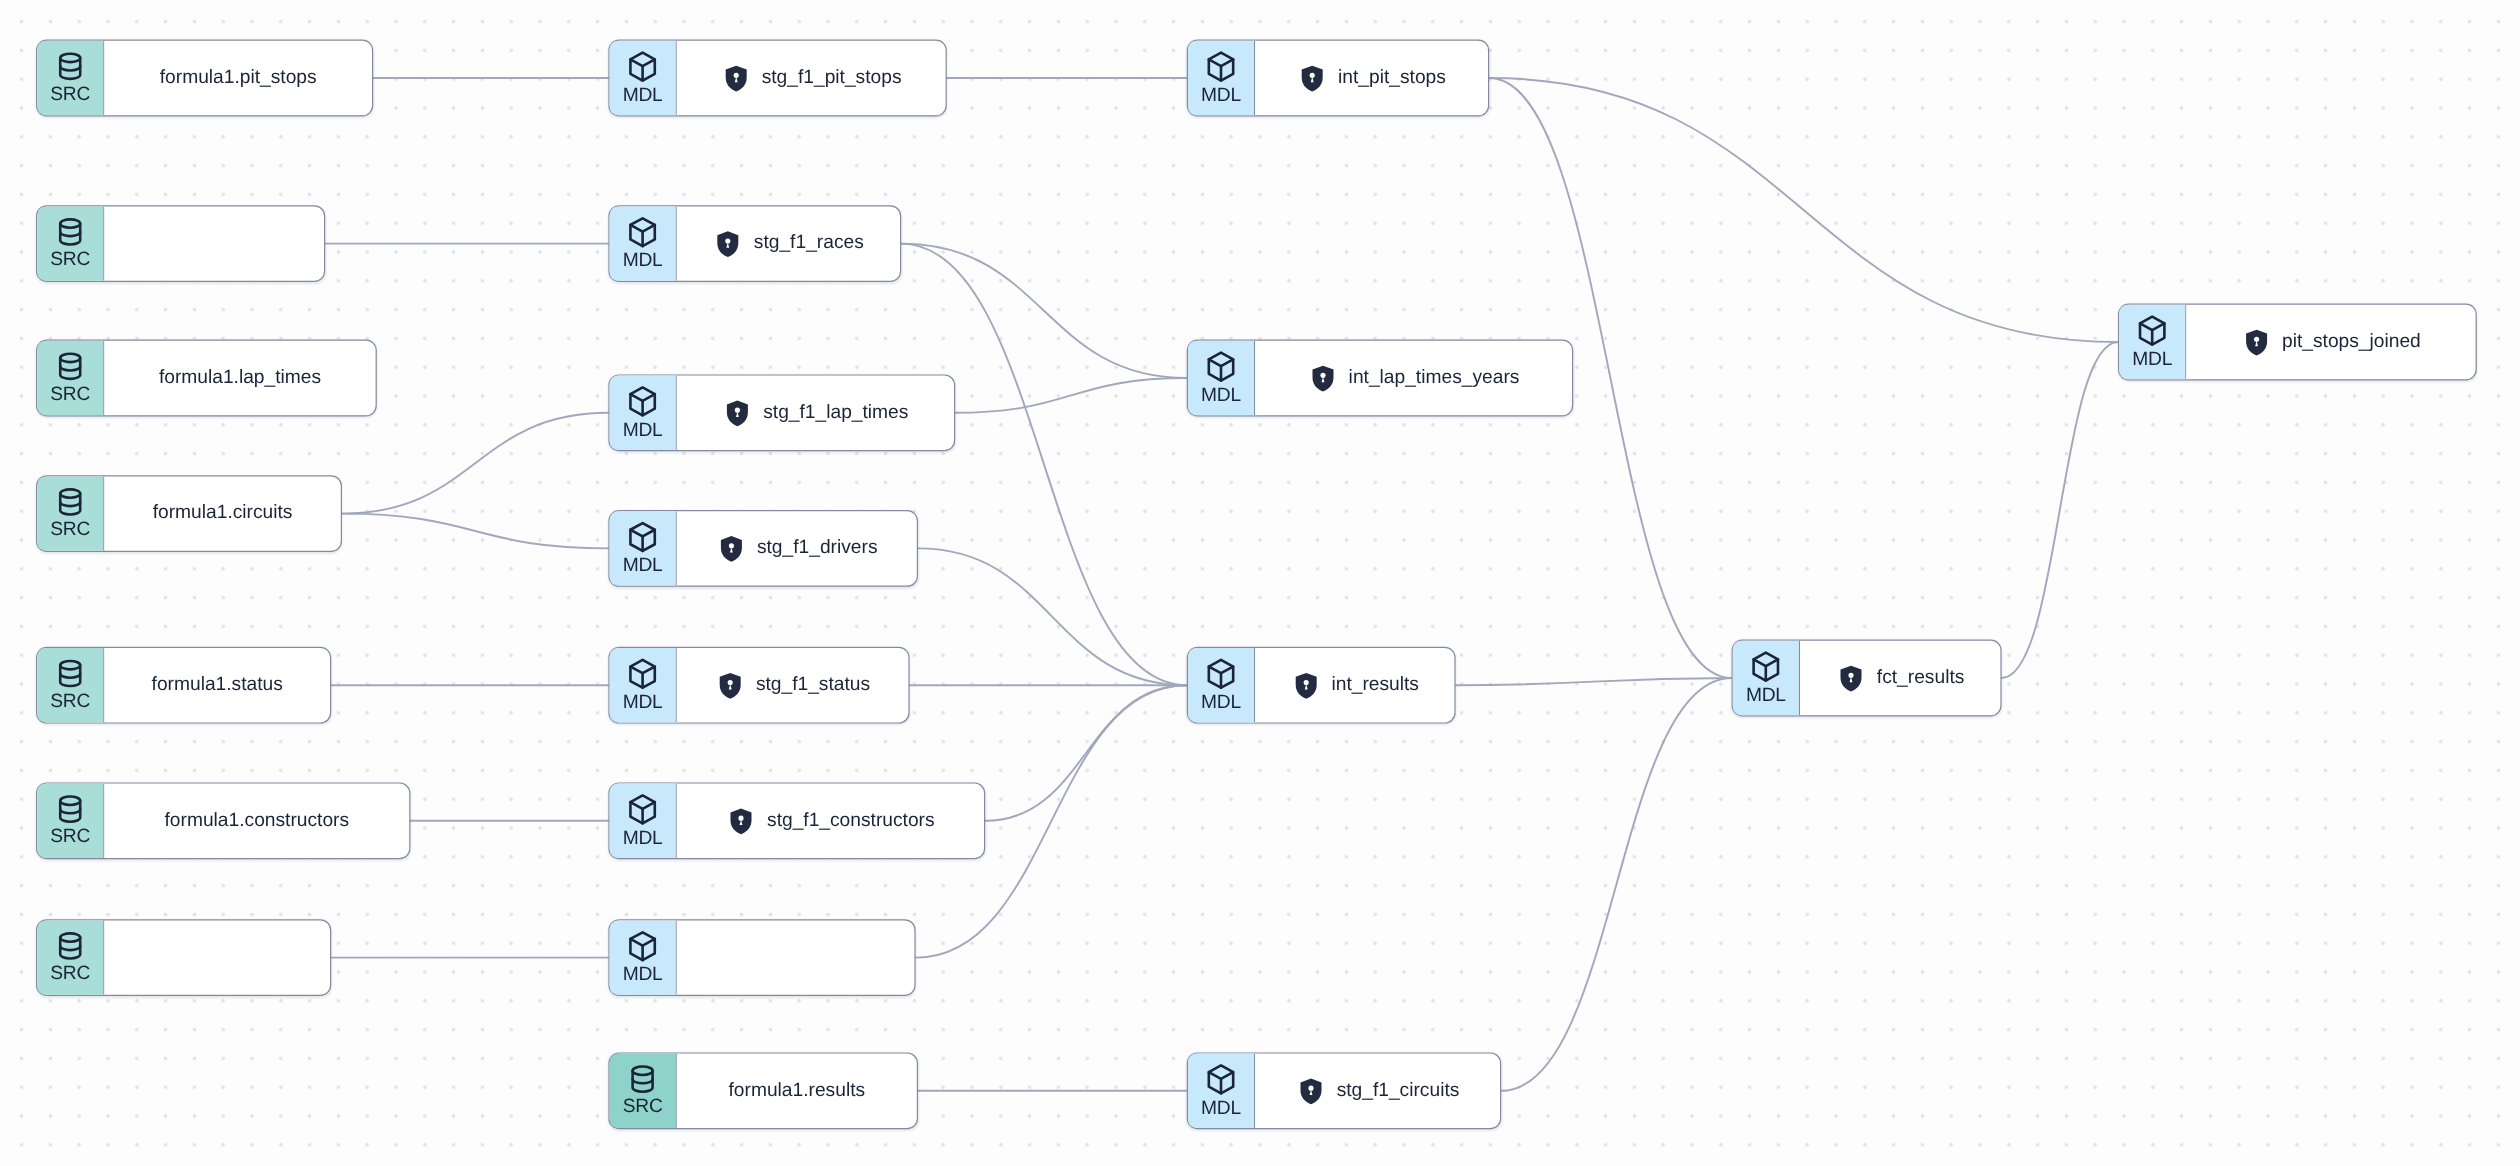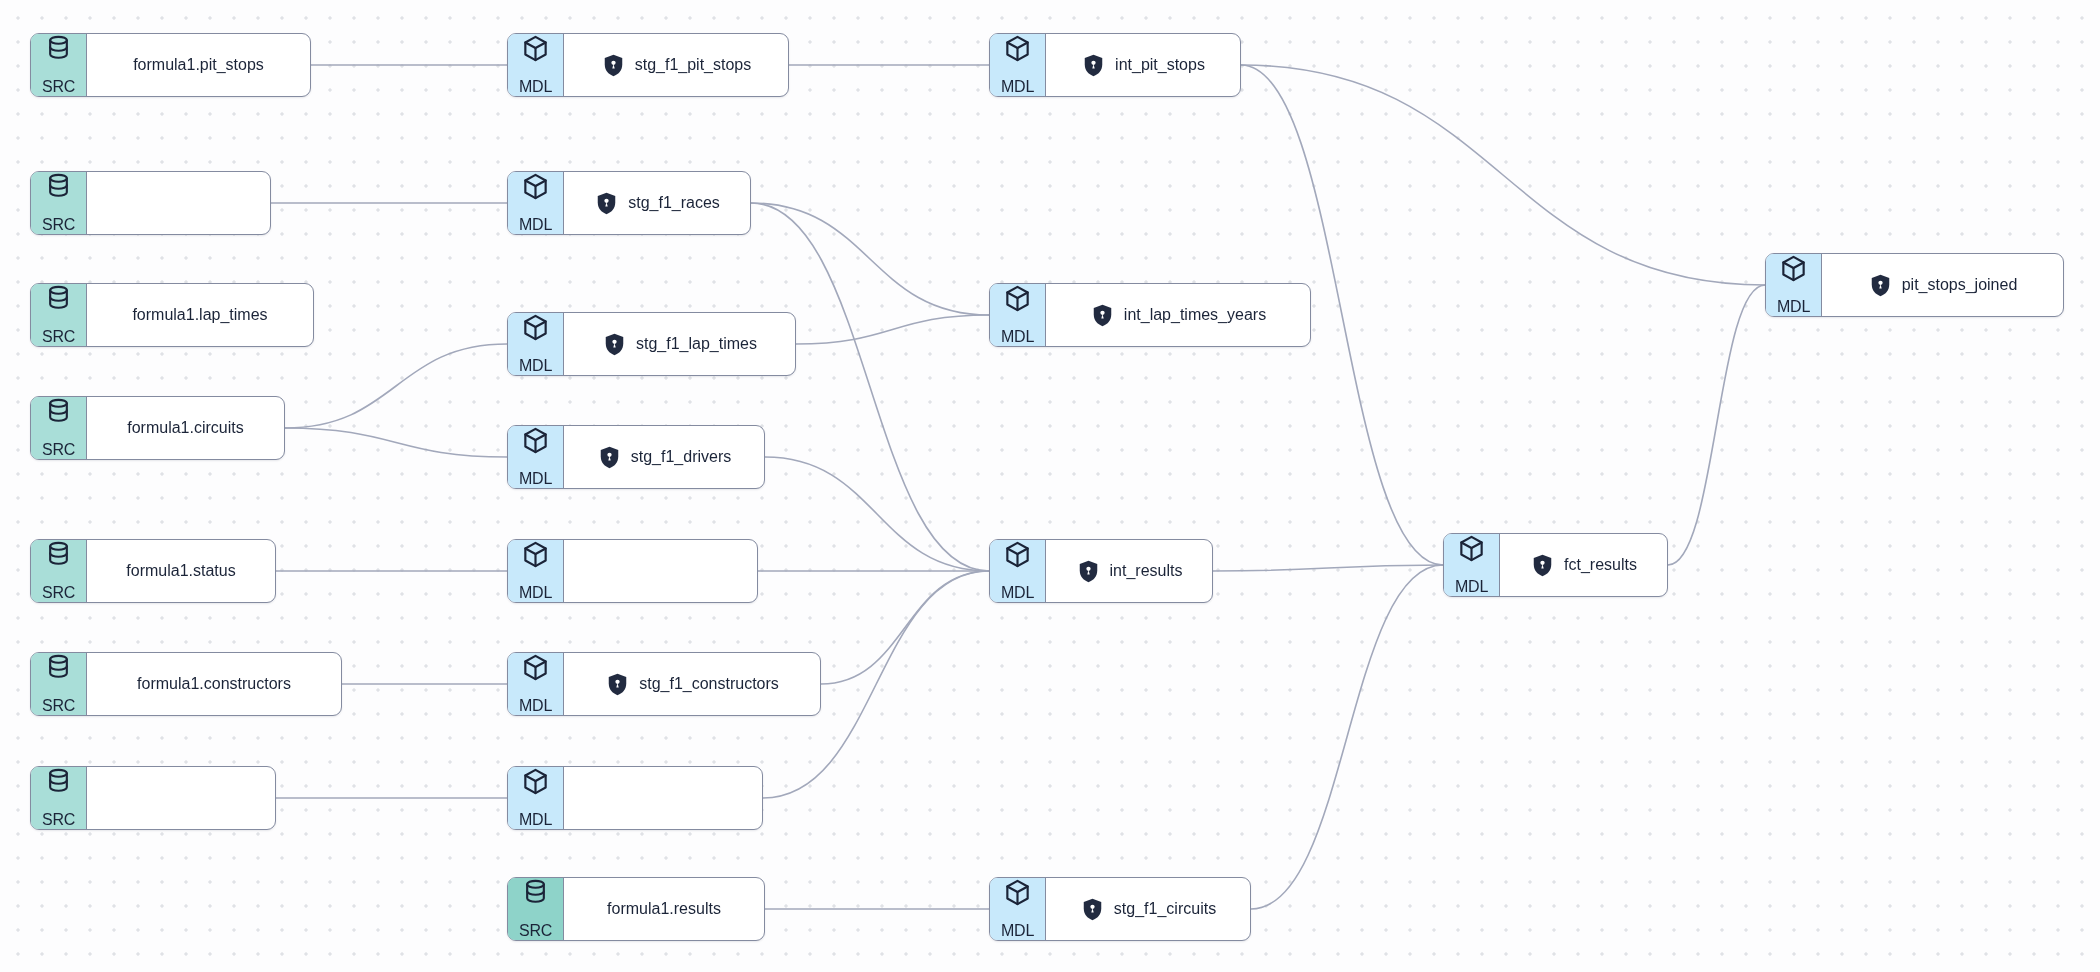--- a/index.html
+++ b/index.html
@@ -34,21 +34,21 @@
     border-radius: 9px;
     box-shadow: 0 1px 2px rgba(23,34,59,0.10);
     cursor: pointer;
   }
   .badge {
     width: 55px;
     flex: none;
     display: flex;
     flex-direction: column;
     align-items: center;
-    justify-content: space-between;
+    justify-content: center;
     border-right: 1.6px solid #848ba0;
     border-radius: 7px 0 0 7px;
   }
   .badge .type-label {
     font-size: 16px;
     line-height: 1.05;
     color: #1b2438;
     letter-spacing: -0.2px;
   }
   .badge svg { display: block; margin-bottom: 2px; }
@@ -301,20 +301,30 @@
         <div class="badge" style="background: rgb(200, 233, 251);">
           <span>
             <svg width="29" height="29" viewBox="0 0 24 24" fill="none" stroke="#1b2438" stroke-width="1.8" stroke-linecap="round" stroke-linejoin="round">
               <path d="M12 2.4 20.4 7v10L12 21.6 3.6 17V7Z"></path>
               <path d="M3.6 7 12 11.6 20.4 7"></path>
               <path d="M12 11.6v10"></path>
             </svg>
           </span>
           <span class="type-label">MDL</span>
         </div>
+        <div class="node-body">
+          <span>
+            <svg class="shield" width="25" height="25" viewBox="0 0 24 24">
+              <path fill="#222b40" d="M12 1.7 20.4 4.8v6.3c0 5.4-3.4 9.4-8.4 11.2-5-1.8-8.4-5.8-8.4-11.2V4.8Z"></path>
+              <circle cx="12" cy="9.4" r="2.05" fill="#ffffff"></circle>
+              <path d="M12 10.6l1.15 4.3h-2.3Z" fill="#ffffff"></path>
+            </svg>
+          </span>
+          <span class="node-label">stg_f1_status</span>
+        </div>
       </div>
       <div class="node" style="left: 507px; top: 652px; width: 314px;">
         <div class="badge" style="background: rgb(200, 233, 251);">
           <span>
             <svg width="29" height="29" viewBox="0 0 24 24" fill="none" stroke="#1b2438" stroke-width="1.8" stroke-linecap="round" stroke-linejoin="round">
               <path d="M12 2.4 20.4 7v10L12 21.6 3.6 17V7Z"></path>
               <path d="M3.6 7 12 11.6 20.4 7"></path>
               <path d="M12 11.6v10"></path>
             </svg>
           </span>

